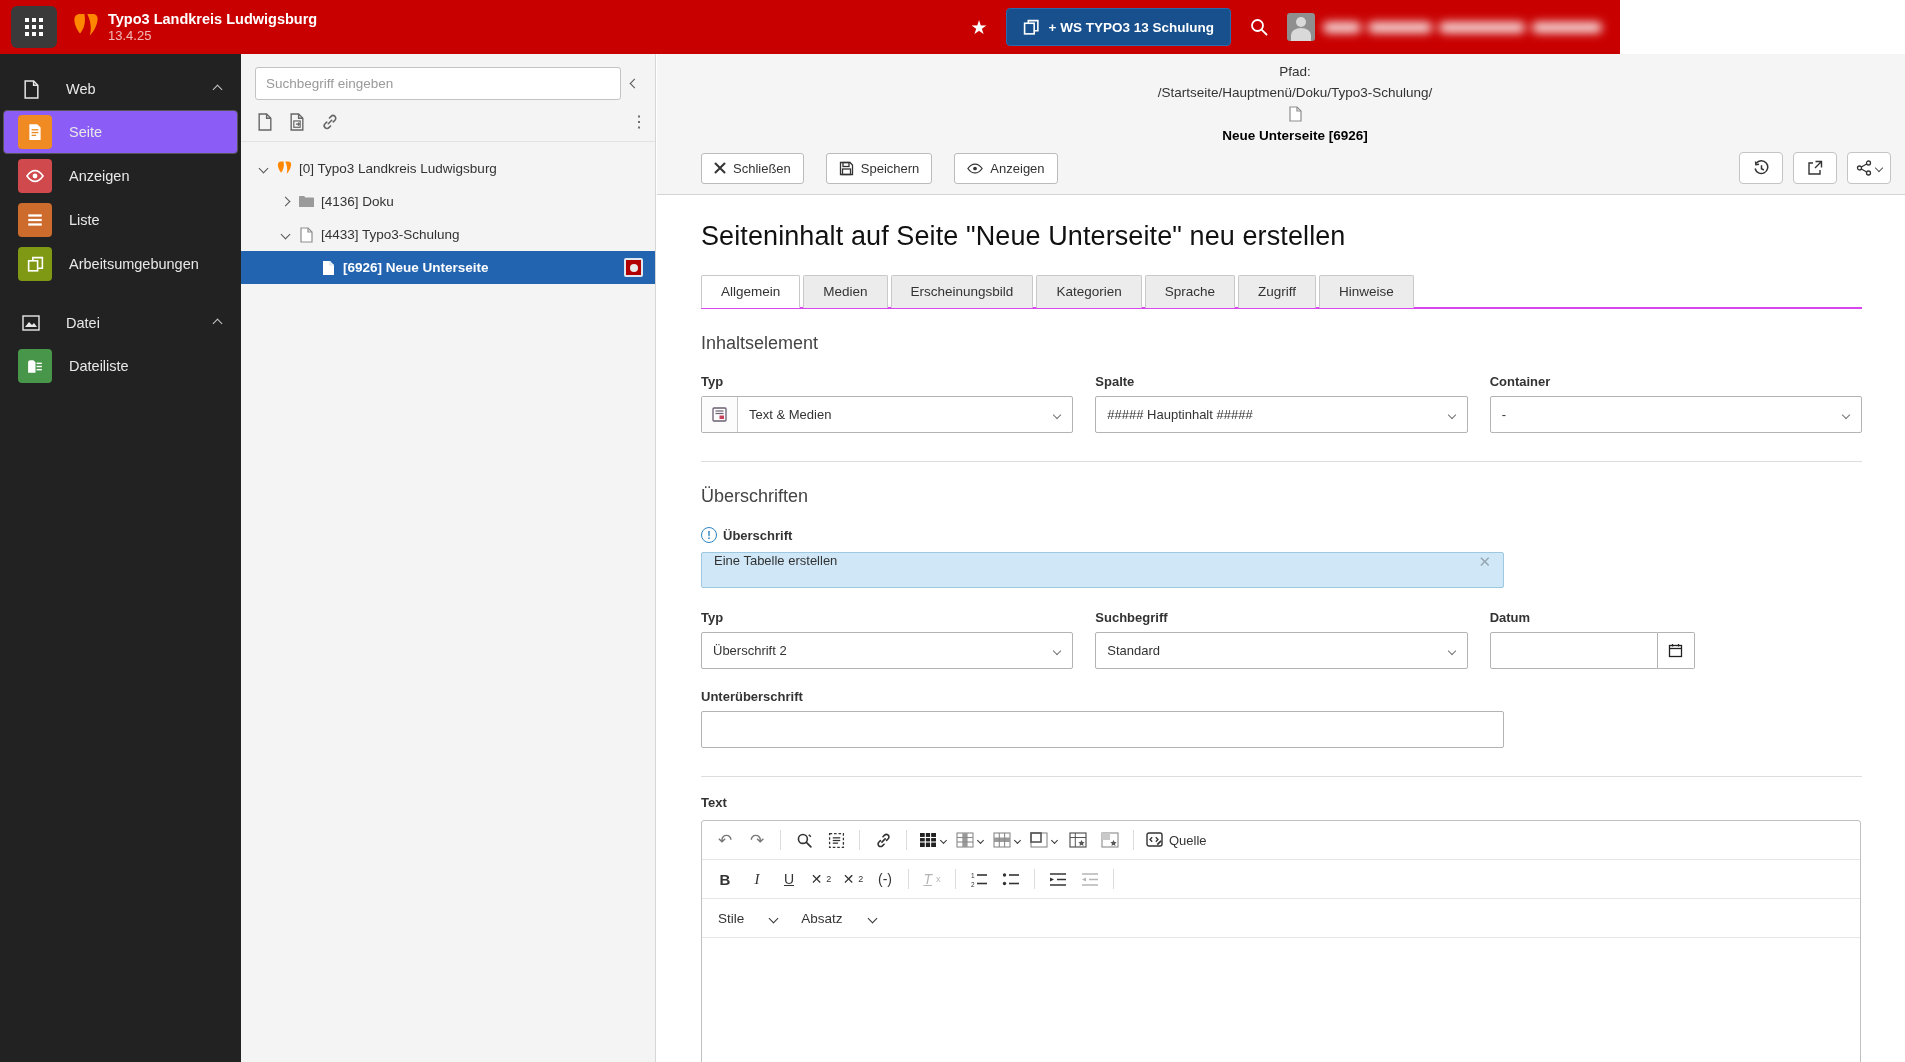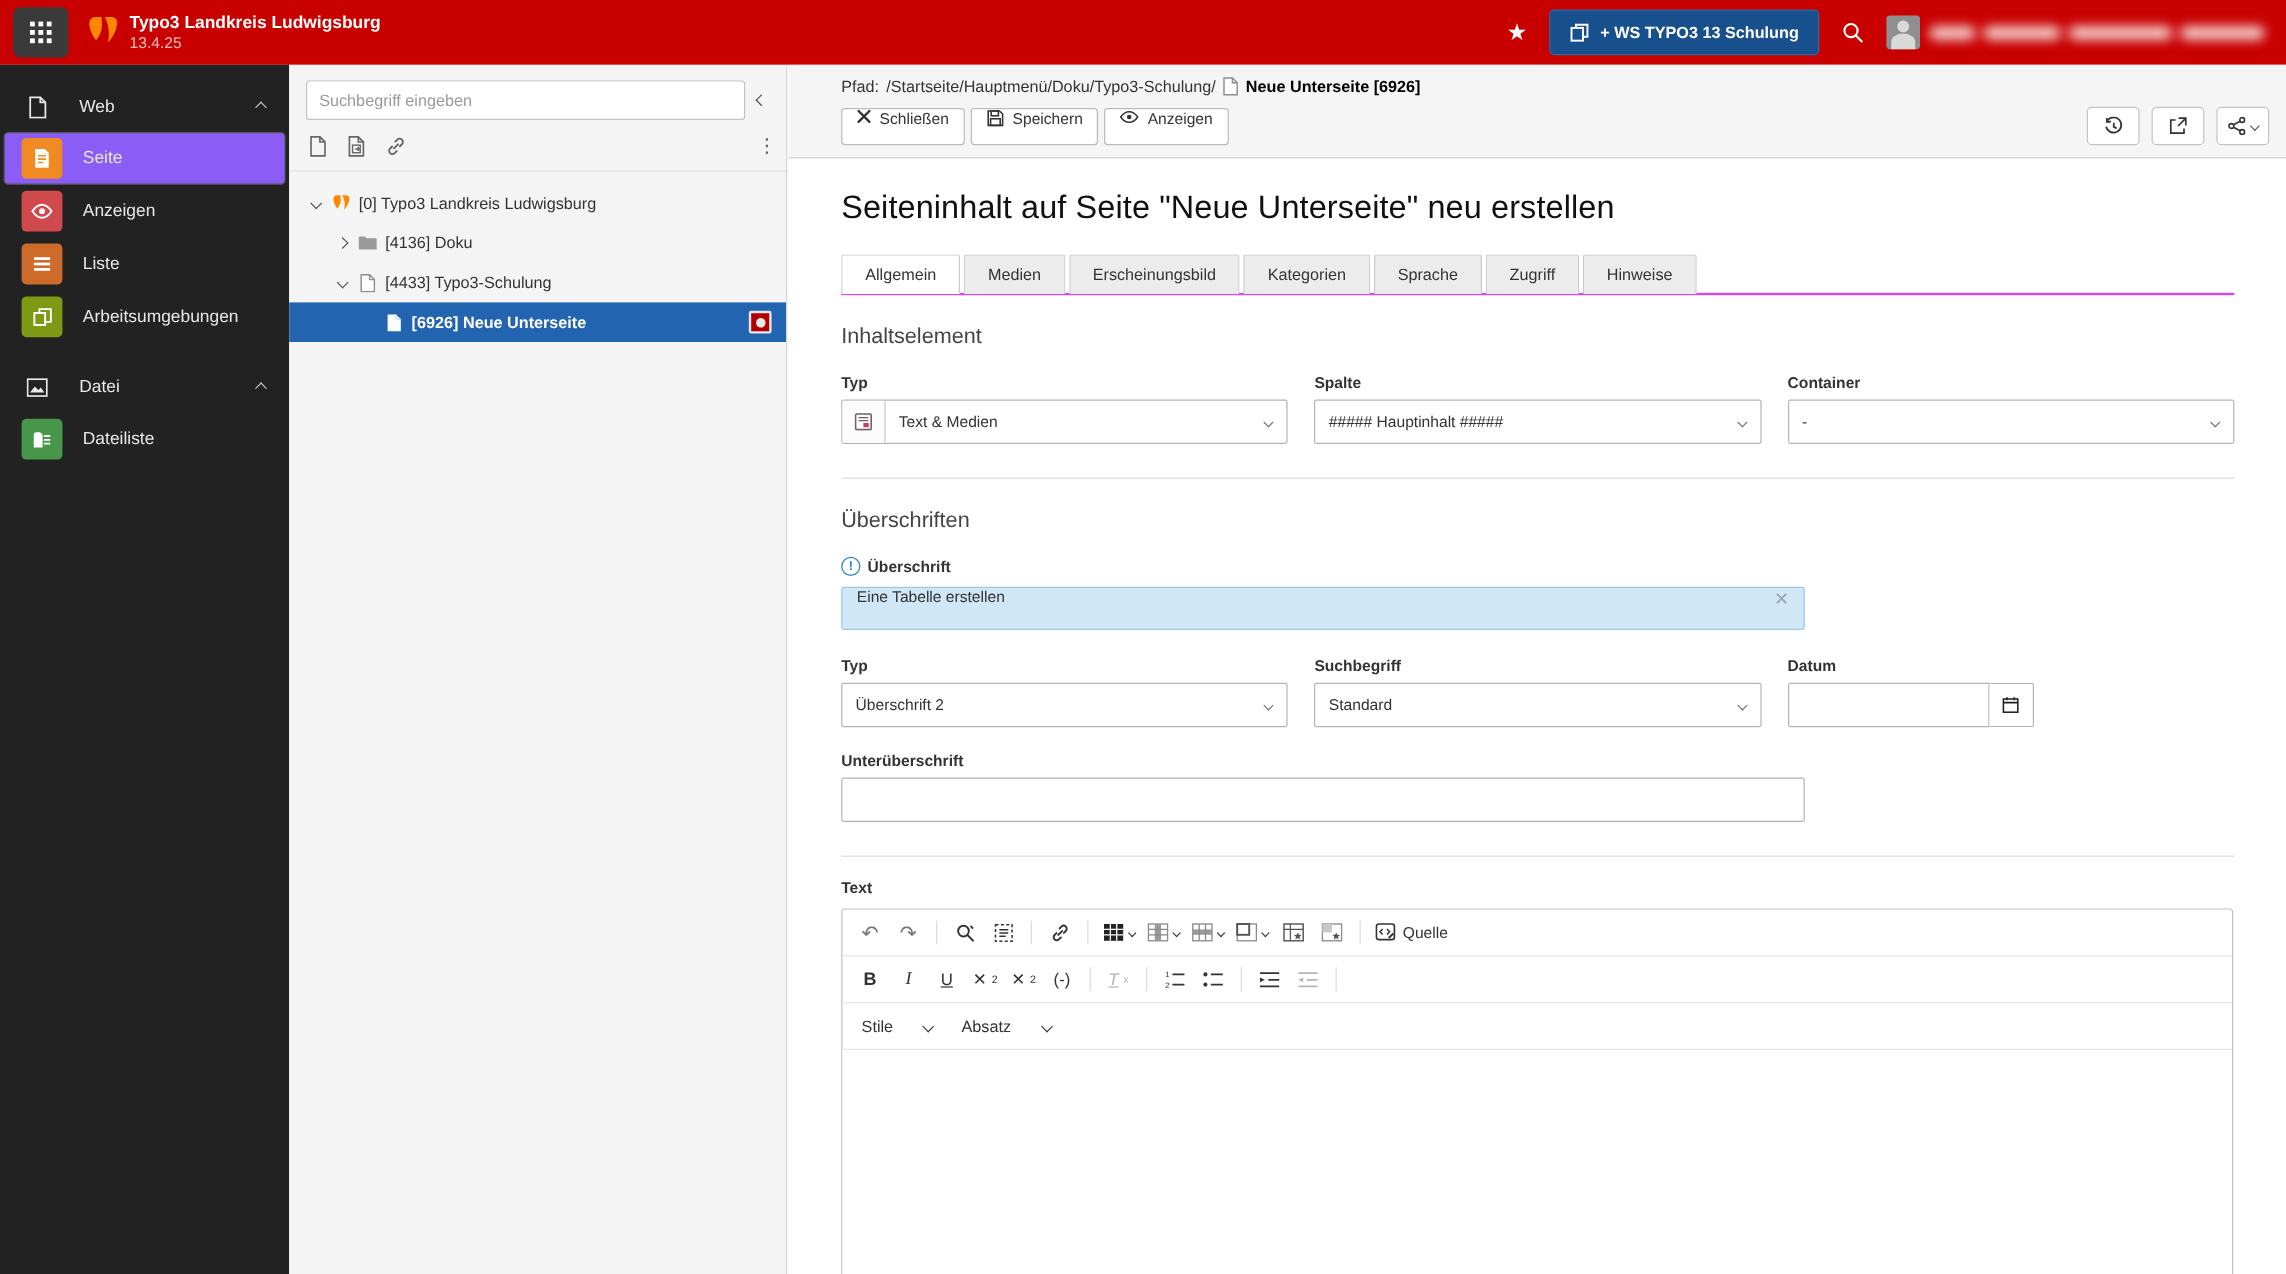--- a/index.html
+++ b/index.html
@@ -7,21 +7,21 @@
   body { font-family:"Liberation Sans", sans-serif; font-size:13px; color:#333; background:#fff; position:relative; }
 
   
   .chv { display:inline-block; width:7px; height:7px; border-right:1.5px solid currentColor; border-bottom:1.5px solid currentColor; }
   .chv.down  { transform:rotate(45deg); }
   .chv.right { transform:rotate(-45deg); }
   .chv.up    { transform:rotate(-135deg); }
   .chv.left  { transform:rotate(135deg); }
 
   
-  .topbar { position:absolute; top:0; left:0; width:1905px; height:54px; background:#c90000; display:flex; align-items:center; }
+  .topbar { position:absolute; top:0; left:0; width:1620px; height:54px; background:#c90000; display:flex; align-items:center; }
   .mod-toggle { width:46px; height:42px; background:#3a3a3a; border-radius:6px; margin-left:11px; display:flex; align-items:center; justify-content:center; cursor:pointer; }
   .brand { display:flex; align-items:center; margin-left:16px; gap:9px; }
   .brand-text { line-height:1.25; }
   .brand-title { color:#fff; font-size:14.5px; font-weight:700; }
   .brand-ver { color:rgba(255,255,255,.72); font-size:13px; }
   .topbar-right { margin-left:auto; display:flex; align-items:center; gap:18px; padding-right:18px; }
   .star { color:#fff; font-size:19px; cursor:pointer; }
   .ws-btn { background:#17508c; border:1px solid #2a69ad; color:#fff; font-size:13.5px; font-weight:700; height:38px; border-radius:4px; display:flex; align-items:center; gap:9px; padding:0 16px; cursor:pointer; font-family:inherit; }
   .top-icon-btn { background:none; border:none; cursor:pointer; display:flex; align-items:center; }
   .user { display:flex; align-items:center; gap:8px; cursor:pointer; }
@@ -55,24 +55,24 @@
   .tree-row .tw { width:20px; display:flex; justify-content:center; color:#555; flex:0 0 20px; }
   .tree-row .ticon { width:22px; display:flex; justify-content:center; flex:0 0 22px; }
   .tree-label { margin-left:4px; white-space:nowrap; }
   .tree-row.selected { background:#2264b0; color:#fff; font-weight:700; }
   .stop-badge { margin-left:auto; margin-right:12px; width:19px; height:19px; background:#b20000; border:2px solid #dfe7f0; border-radius:2px; display:flex; align-items:center; justify-content:center; }
   .stop-badge i { width:8px; height:8px; border-radius:50%; background:#e9e9e9; }
 
   
   .content { position:absolute; top:54px; left:657px; width:1248px; height:1008px; background:#fff; overflow:hidden; }
   .docheader { background:#f5f5f5; border-bottom:1px solid #d4d4d4; padding:10px 14px 10px 44px; }
-  .crumb-row { display:flex; justify-content:flex-start; align-items:center; gap:6px; font-size:13.5px; color:#333; padding-right:2px; }
+  .crumb-row { display:flex; justify-content:center; align-items:center; gap:6px; font-size:13.5px; color:#333; padding-right:2px;flex-direction:column; }
   .crumb-strong { font-weight:700; color:#000; }
   .btn-row { display:flex; align-items:center; margin-top:9px; }
-  .doc-btn { display:flex; gap:7px; background:#fff; border:1px solid #bbb; border-radius:3px; height:31px; padding:0 12px; font-size:13px; color:#333; cursor:pointer; margin-right:5px; font-family:inherit; }
+  .doc-btn { display:flex; align-items:center; gap:7px; background:#fff; border:1px solid #bbb; border-radius:3px; height:31px; padding:0 12px; font-size:13px; color:#333; cursor:pointer; margin-right:22px; font-family:inherit; }
   .doc-right { margin-left:auto; display:flex; gap:10px; }
   .icon-btn { width:44px; height:32px; background:#fff; border:1px solid #c4c4c4; border-radius:4px; display:flex; align-items:center; justify-content:center; gap:4px; cursor:pointer; color:#333; }
 
   .form-wrap { padding:26px 43px 0 44px; }
   .page-title { font-size:27px; font-weight:400; color:#111; letter-spacing:.1px; }
 
   .tabs { display:flex; gap:3px; margin-top:22px; border-bottom:2px solid #d946ef; }
   .tab { padding:8px 19px; font-size:13.5px; background:#ececec; border:1px solid #c9c9c9; border-bottom:none; border-radius:2px 2px 0 0; color:#333; cursor:pointer; margin-bottom:0; position:relative; top:1px; }
   .tab.active { background:#fff; border-bottom:1px solid #fff; }
 

